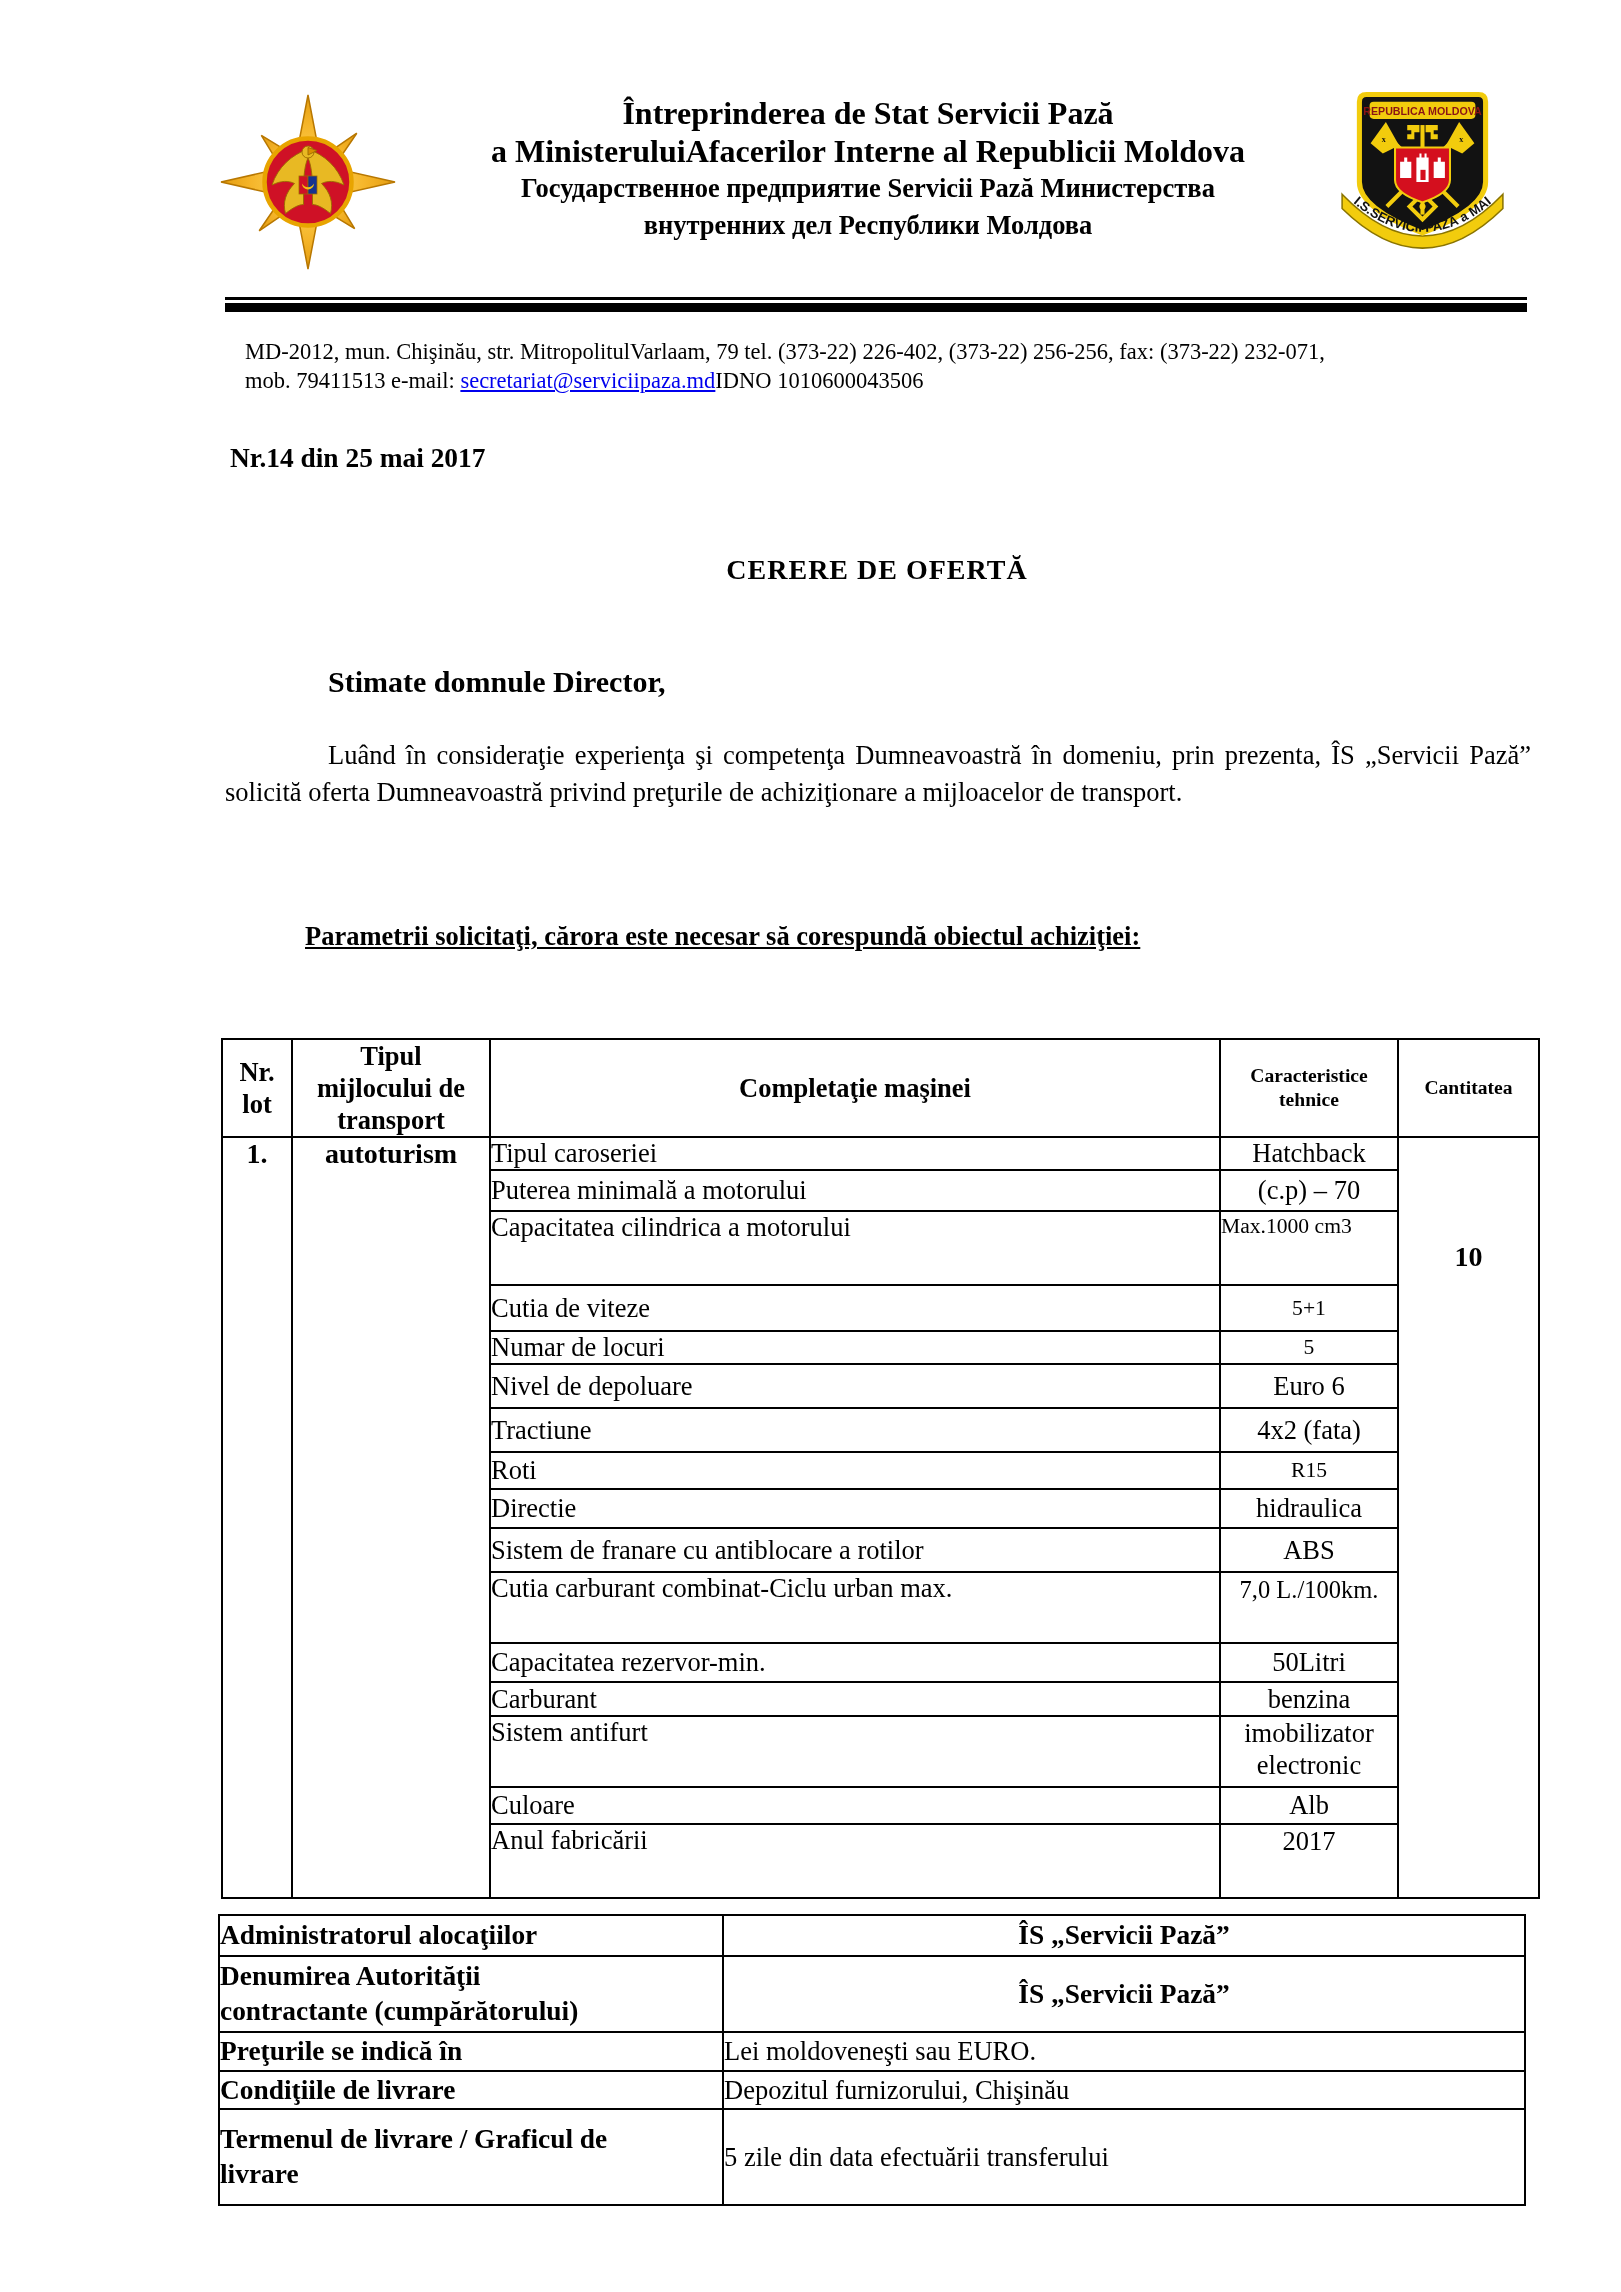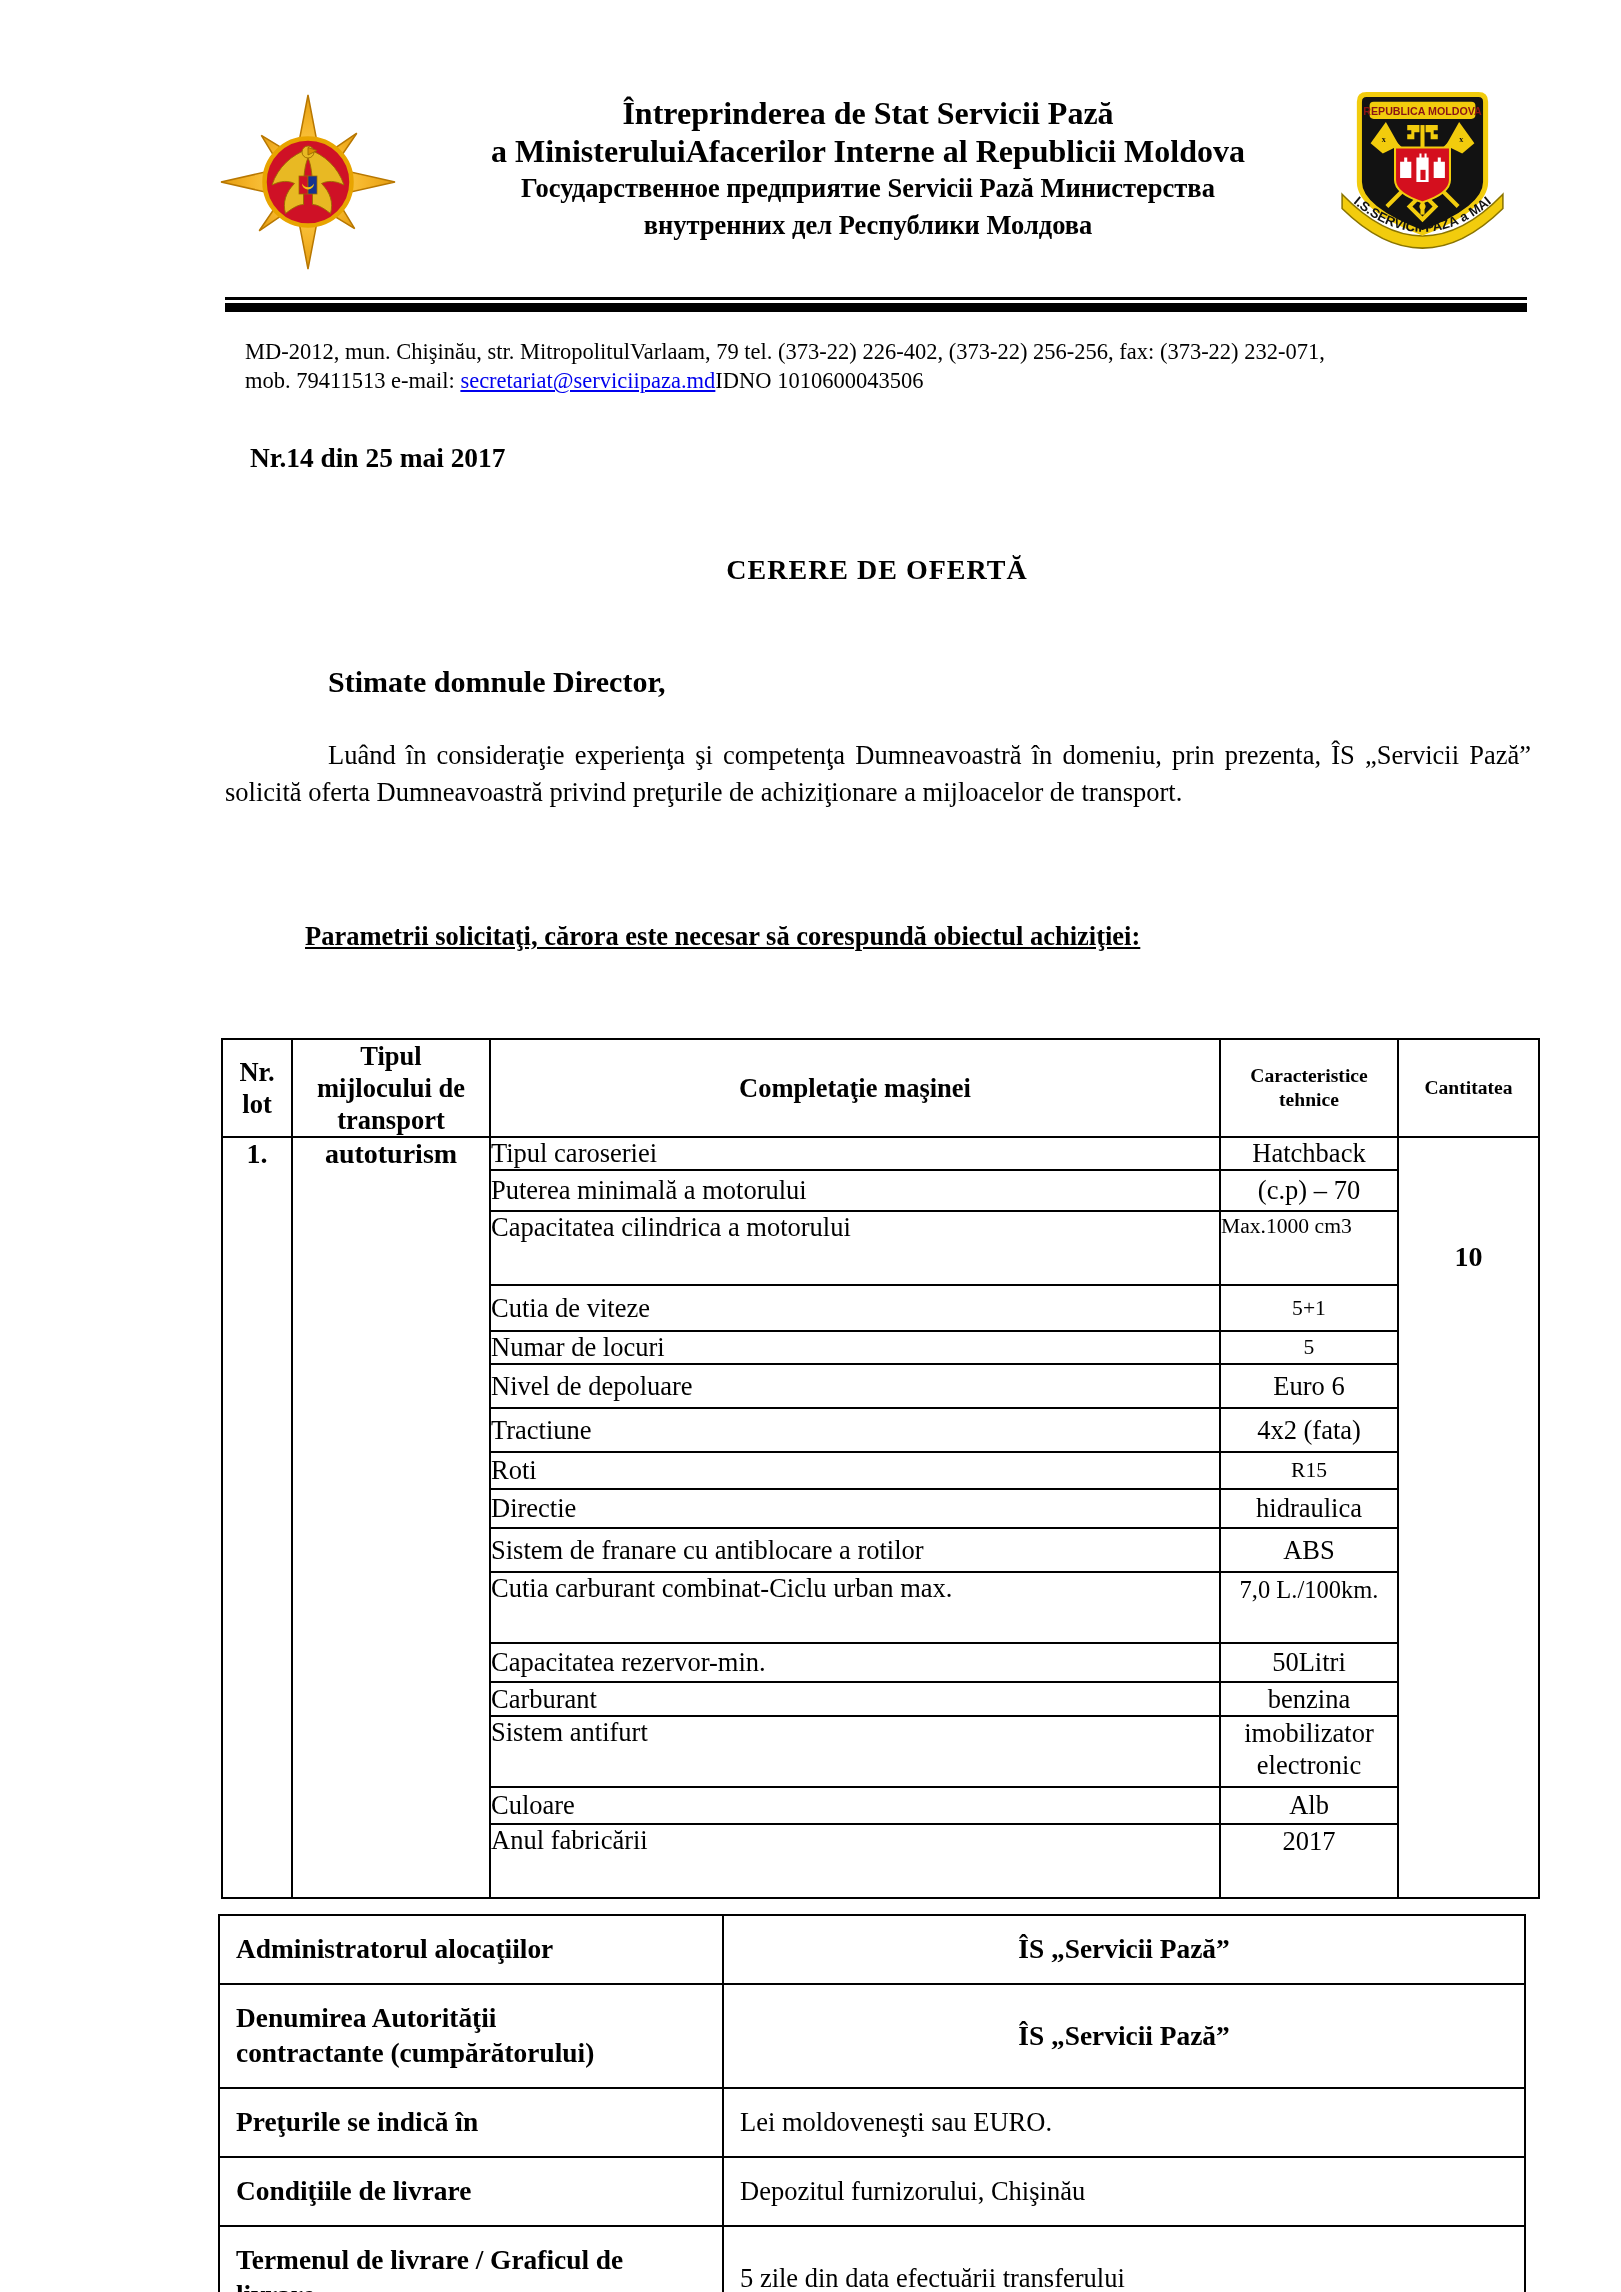--- a/index.html
+++ b/index.html
@@ -15,21 +15,21 @@
 
   #rule{position:absolute;left:225px;top:297px;width:1302px;}
   #rule .thin{height:2.9px;background:#000;}
   #rule .gap{height:2.9px;}
   #rule .thick{height:8.8px;background:#000;}
 
   #contact{position:absolute;left:245px;top:337px;width:1274px;
            font-size:22.5px;line-height:29px;}
   #contact a{color:#0000ee;text-decoration:underline;}
 
-  #nr-line{position:absolute;left:230px;top:443px;font-size:27.4px;font-weight:bold;margin-left:20px;}
+  #nr-line{position:absolute;left:230px;top:443px;font-size:27.4px;font-weight:bold;}
 
   #doc-title{position:absolute;left:225px;top:554px;width:1304px;text-align:center;
              font-size:28px;font-weight:bold;letter-spacing:1px;}
 
   #salutation{position:absolute;left:328px;top:665px;font-size:30px;font-weight:bold;}
 
   #body-par{position:absolute;left:225px;top:721px;width:1306px;font-size:26.5px;
             line-height:37px;text-align:justify;text-indent:103px;margin-top:16px;}
 
   #params-heading{position:absolute;left:305px;top:921px;font-size:26.5px;font-weight:bold;
@@ -50,21 +50,21 @@
   td.val.topleft{text-align:left;vertical-align:top;font-size:21.6px;line-height:29px;
                  padding-left:5.9px;padding-top:2px;}
   td.val.top{vertical-align:top;padding-top:2px;line-height:32px;}
   td.val.mid25{font-size:24.5px;line-height:33px;}
   td.span-cell{vertical-align:top;text-align:center;font-weight:bold;font-size:28px;
                padding-top:98px;}
 
   
   #cond-table{position:absolute;left:218px;top:1914px;border-collapse:collapse;
               table-layout:fixed;width:1306px;}
-  #cond-table td{border:2.9px solid #000;padding:16px;}
+  #cond-table td{border:2.9px solid #000;padding:0;}
   td.c-lbl{font-weight:bold;font-size:27.4px;text-align:left;padding-left:7.8px;
            vertical-align:middle;line-height:35px;}
   td.c-val-b{font-weight:bold;font-size:27.4px;text-align:center;vertical-align:middle;}
   td.c-val{font-size:26.5px;text-align:left;padding-left:9.8px;vertical-align:middle;}
 </style>
 </head>
 <body>
 
 <div id="page">
 

